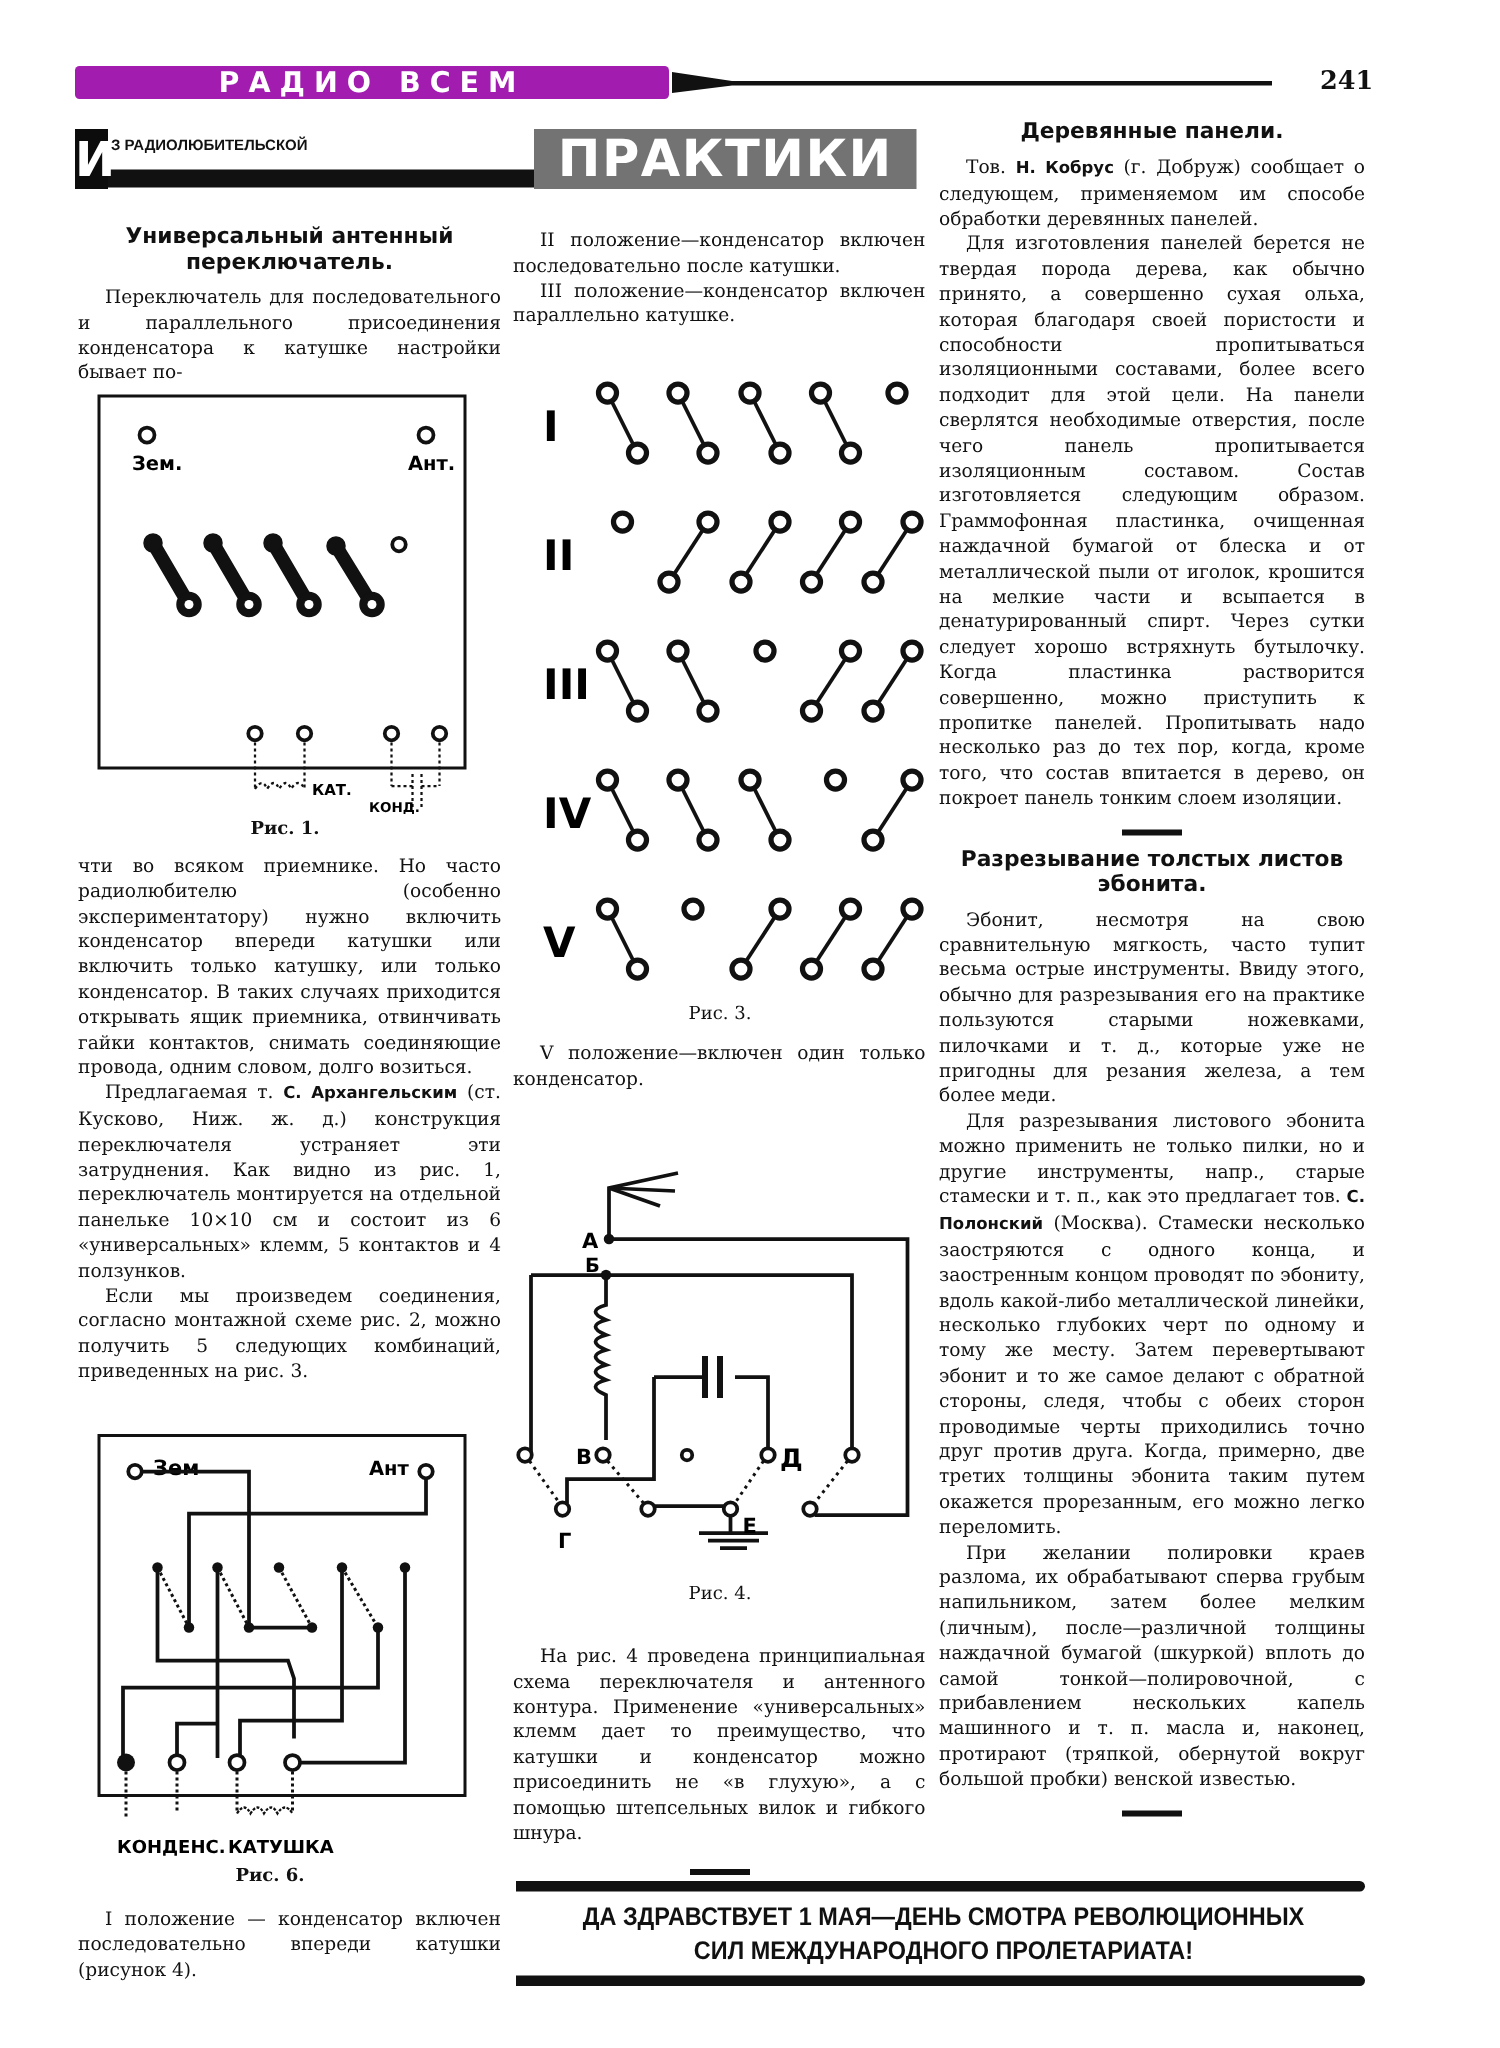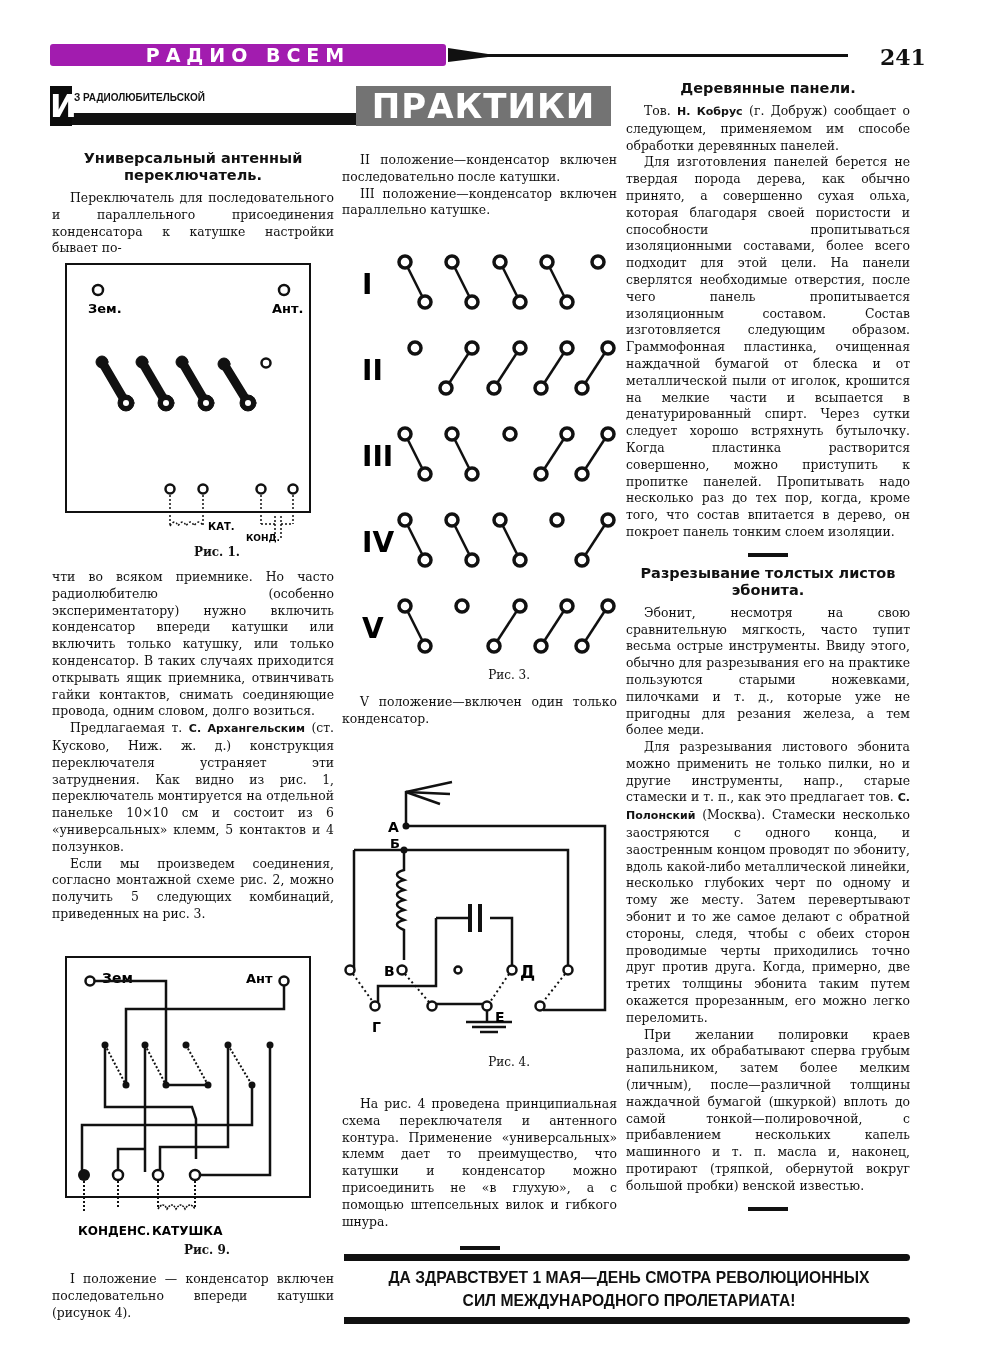--- a/index.html
+++ b/index.html
@@ -1,30 +1,30 @@
 <!DOCTYPE html>
 <html><head>
 <meta charset="utf-8">
 <style>
   html, body { margin:0; padding:0; background:#ffffff; }
   body { width:1000px; height:1365px; position:relative; overflow:hidden; color:#111; font-family:"DejaVu Serif", serif; }
   .abs { position:absolute; }
   .masthead { left:50px; top:44px; width:396px; height:22px; background:#a21caf; border-radius:3px; color:#fff; font-family:"DejaVu Sans", sans-serif; font-weight:bold; font-size:19px; letter-spacing:6px; line-height:22px; text-align:center; }
   .mast-line { left:448px; top:48px; width:400px; height:14px; }
-  .pagenum { left:880px; top:44px; font-family:"DejaVu Serif", serif; font-weight:bold; font-size:22px; }
+  .pagenum { left:880px; top:44px; font-family:"DejaVu Serif", serif; font-weight:bold; font-size:17px; }
   .rubric-bar { left:50px; top:96px; width:562px; height:28px; }
   .rubric-small { left:74px; top:92px; font-family:Liberation Sans, sans-serif; font-weight:bold; font-size:10px; letter-spacing:0px; }
   .rubric-big { left:356px; top:86px; width:255px; height:40px; background:#737373; color:#fff; font-family:"DejaVu Sans", sans-serif; font-weight:bold; font-size:34px; text-align:center; line-height:40px; letter-spacing:1px; }
   .rubric-I { left:50px; top:86px; width:22px; height:40px; background:#0c0c0c; color:#fff; font-family:"DejaVu Sans", sans-serif; font-weight:bold; font-size:32px; text-align:center; line-height:40px; }
   h2 { margin:0; font-family:"DejaVu Sans", sans-serif; font-weight:bold; font-size:14.5px; line-height:17px; text-align:center; }
   p { margin:0; font-size:12.4px; line-height:16.8px; text-align:justify; text-indent:18px; hyphens:manual; }
   .col1 { left:52px; width:282px; }
   .col2 { left:342px; width:275px; }
   .col3 { left:626px; width:284px; }
-  .caption { font-size:12px; text-align:right; font-weight:bold; }
+  .caption { font-size:12px; text-align:center; font-weight:bold; }
   .sep { height:4px; width:40px; background:#111; margin:8px auto; }
   .slogan { left:344px; top:1254px; width:570px; height:64px; }
   .slogan-bar { width:566px; height:7px; background:#111; border-radius:0 4px 4px 0; }
   .slogan-text { font-family:"Liberation Sans", sans-serif; font-weight:bold; font-size:17px; text-align:center; line-height:21px; margin:6px 0; transform:scaleX(0.92); }
   svg text { font-family:"DejaVu Sans", sans-serif; font-weight:bold; }
 </style>
 </head>
 <body>
 
 <div class="abs masthead">РАДИО ВСЕМ</div>
@@ -136,21 +136,21 @@
   </g>
   <g stroke="#111" stroke-width="2.5" fill="#fff">
     <circle cx="58" cy="228" r="5"></circle>
       <circle cx="98" cy="228" r="5"></circle>
       <circle cx="135" cy="228" r="5"></circle>
   </g>
   <path d="M98,262 q5,-8 9,0 q5,-8 9,0 q5,-8 9,0 q5,-8 10,0" stroke="#111" stroke-width="1.5" fill="none" stroke-dasharray="2,1"></path>
   <text x="18" y="288" font-size="12">КОНДЕНС.</text>
   <text x="92" y="288" font-size="12">КАТУШКА</text>
 </svg>
-<div class="abs caption" style="left:130px;top:1243px;width:100px;">Рис. 9.</div>
+<div class="abs caption" style="left:130px;top:1243px;width:100px;">Рис. 6.</div>
 <div class="abs col1" style="top:1271px;">
   <p>I положение — конденсатор включен последовательно впереди катушки (рисунок 4).</p>
 </div>
 
 <div class="abs col2" style="top:152px;">
   <p>II положение—конденсатор включен последовательно после катушки.</p>
   <p>III положение—конденсатор включен параллельно катушке.</p>
 </div>
 
 <svg class="abs" id="fig3" style="left:340px;top:240px;" width="280" height="420">

